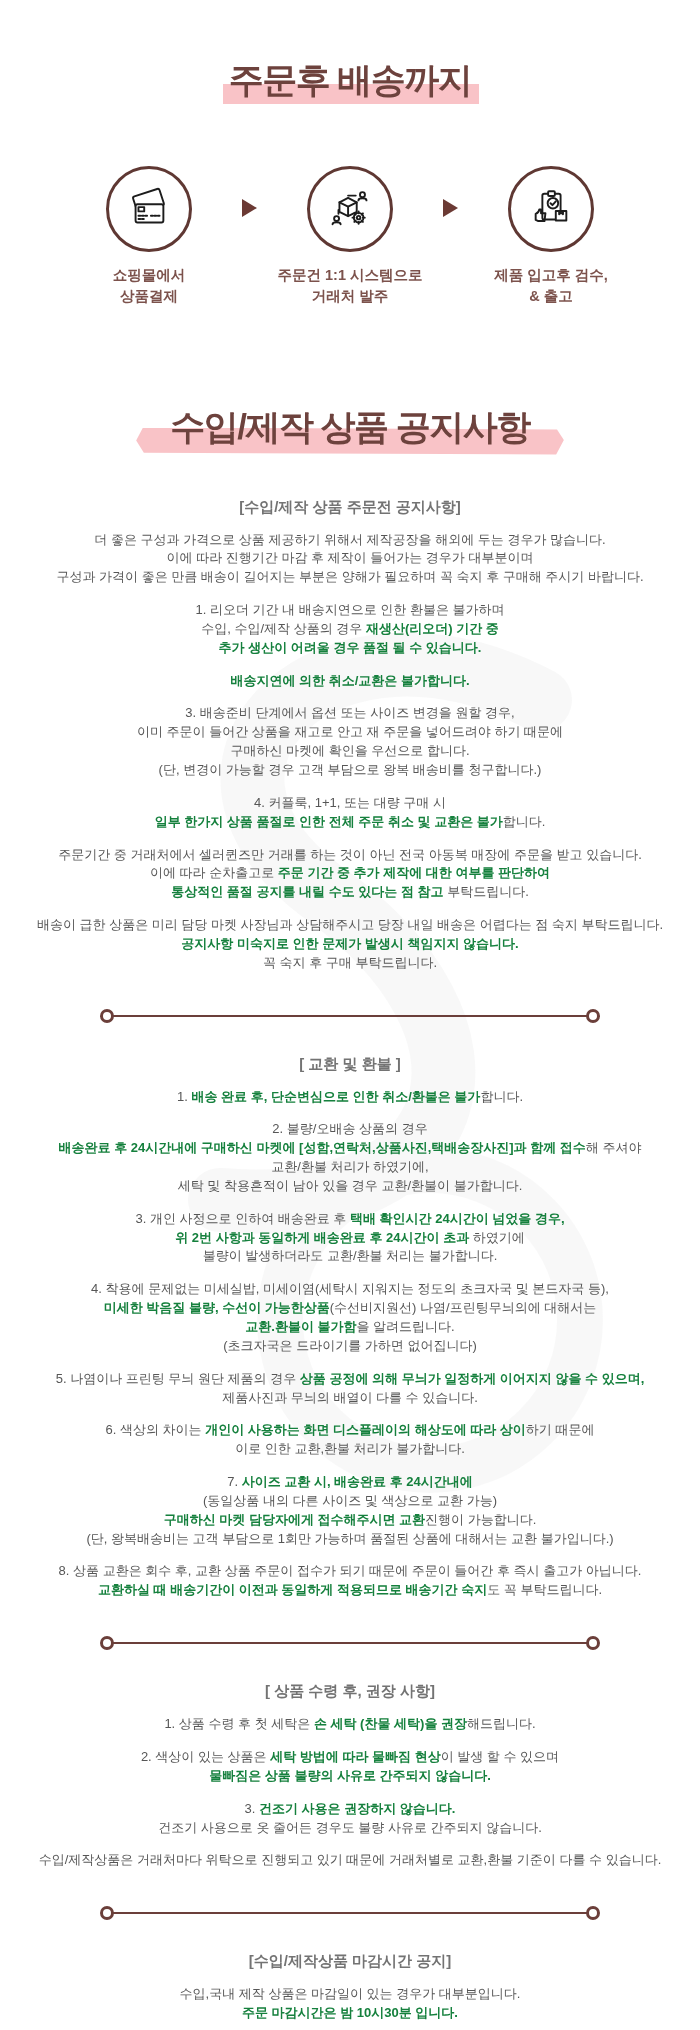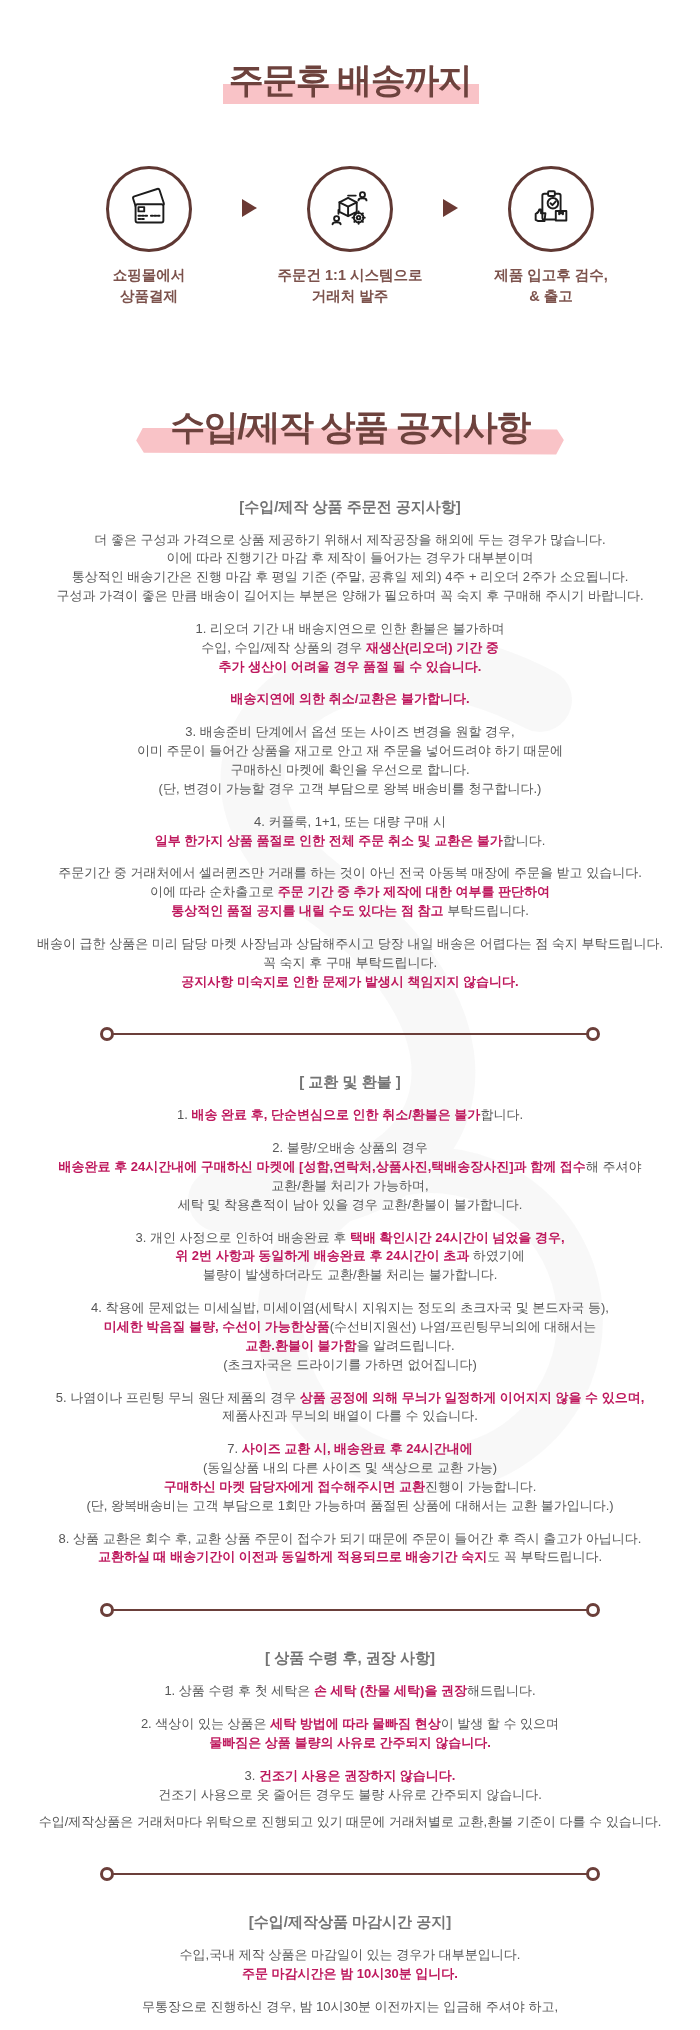--- a/index.html
+++ b/index.html
@@ -73,22 +73,22 @@
   .sec-header{
     font-size:15px;font-weight:700;color:#737373;
     margin:30px 0 0;line-height:1.4;
   }
   .sec-header.first{margin-top:32px;}
   .para{
     font-size:13px;line-height:1.45;color:#565656;
     margin:14px auto 0;max-width:640px;
   }
   .para .ln{display:block;}
-  .para .red,.red{color:#be185d;font-weight:700;margin-top:32px;}
-  .para.note{margin-top:8px;}
+  .para .red,.red{color:#15803d;font-weight:700;margin-top:32px;}
+  .para.note{margin-top:14px;}
 
   
   .divider{
     display:flex;align-items:center;
     width:500px;margin:36px auto 0;
   }
   .ring{
     width:8px;height:8px;border:3px solid #6b3f3a;border-radius:50%;
     background:#fff;flex:0 0 auto;
   }
@@ -184,21 +184,20 @@
         <span class="hl hl2"></span>
         <span class="txt">수입/제작 상품 공지사항</span>
       </h1>
     </div>
 
     <section>
       <h2 class="sec-header first">[수입/제작 상품 주문전 공지사항]</h2>
       <div class="para">
           <span class="ln"><span>더 좋은 구성과 가격으로 상품 제공하기 위해서 제작공장을 해외에 두는 경우가 많습니다.</span></span>
           <span class="ln"><span>이에 따라 진행기간 마감 후 제작이 들어가는 경우가 대부분이며</span></span>
-          <span class="ln"><span>통상적인 배송기간은 진행 마감 후 평일 기준 (주말, 공휴일 제외) 4주 + 리오더 2주가 소요됩니다.</span></span>
           <span class="ln"><span>구성과 가격이 좋은 만큼 배송이 길어지는 부분은 양해가 필요하며 꼭 숙지 후 구매해 주시기 바랍니다.</span></span>
         </div>
       <div class="para">
           <span class="ln"><span>1. 리오더 기간 내 배송지연으로 인한 환불은 불가하며</span></span>
           <span class="ln"><span>수입, 수입/제작 상품의 경우 </span><span class="red">재생산(리오더) 기간 중</span></span>
           <span class="ln"><span class="red">추가 생산이 어려울 경우 품절 될 수 있습니다.</span></span>
         </div>
       <div class="para">
           <span class="ln"><span class="red">배송지연에 의한 취소/교환은 불가합니다.</span></span>
         </div>
@@ -212,58 +211,62 @@
           <span class="ln"><span>4. 커플룩, 1+1, 또는 대량 구매 시</span></span>
           <span class="ln"><span class="red">일부 한가지 상품 품절로 인한 전체 주문 취소 및 교환은 불가</span><span>합니다.</span></span>
         </div>
       <div class="para">
           <span class="ln"><span>주문기간 중 거래처에서 셀러퀸즈만 거래를 하는 것이 아닌 전국 아동복 매장에 주문을 받고 있습니다.</span></span>
           <span class="ln"><span>이에 따라 순차출고로 </span><span class="red">주문 기간 중 추가 제작에 대한 여부를 판단하여</span></span>
           <span class="ln"><span class="red">통상적인 품절 공지를 내릴 수도 있다는 점 참고</span><span> 부탁드립니다.</span></span>
         </div>
       <div class="para">
           <span class="ln"><span>배송이 급한 상품은 미리 담당 마켓 사장님과 상담해주시고 당장 내일 배송은 어렵다는 점 숙지 부탁드립니다.</span></span>
+          <span class="ln"><span class="red">공지사항 미숙지로 인한 문제가 발생시 책임지지 않습니다.</span></span>
           <span class="ln"><span>꼭 숙지 후 구매 부탁드립니다.</span></span>
-          <span class="ln"><span class="red">공지사항 미숙지로 인한 문제가 발생시 책임지지 않습니다.</span></span>
         </div>
     </section>
 
     <div class="divider">
       <span class="ring"></span>
       <span class="dline"></span>
       <span class="ring"></span>
     </div>
 
     <section>
       <h2 class="sec-header">[ 교환 및 환불 ]</h2>
       <div class="para">
           <span class="ln"><span>1. </span><span class="red">배송 완료 후, 단순변심으로 인한 취소/환불은 불가</span><span>합니다.</span></span>
         </div>
       <div class="para">
           <span class="ln"><span>2. 불량/오배송 상품의 경우</span></span>
           <span class="ln"><span class="red">배송완료 후 24시간내에 구매하신 마켓에 [성함,연락처,상품사진,택배송장사진]과 함께 접수</span><span>해 주셔야</span></span>
-          <span class="ln"><span>교환/환불 처리가 가능하며,</span></span>
+          <span class="ln"><span>교환/환불 처리가 하였기에,</span></span>
           <span class="ln"><span>세탁 및 착용흔적이 남아 있을 경우 교환/환불이 불가합니다.</span></span>
         </div>
       <div class="para">
           <span class="ln"><span>3. 개인 사정으로 인하여 배송완료 후 </span><span class="red">택배 확인시간 24시간이 넘었을 경우,</span></span>
           <span class="ln"><span class="red">위 2번 사항과 동일하게 배송완료 후 24시간이 초과</span><span> 하였기에</span></span>
           <span class="ln"><span>불량이 발생하더라도 교환/환불 처리는 불가합니다.</span></span>
         </div>
       <div class="para">
           <span class="ln"><span>4. 착용에 문제없는 미세실밥, 미세이염(세탁시 지워지는 정도의 초크자국 및 본드자국 등),</span></span>
           <span class="ln"><span class="red">미세한 박음질 불량, 수선이 가능한상품</span><span>(수선비지원선) 나염/프린팅무늬의에 대해서는</span></span>
           <span class="ln"><span class="red">교환.환불이 불가함</span><span>을 알려드립니다.</span></span>
           <span class="ln"><span>(초크자국은 드라이기를 가하면 없어집니다)</span></span>
         </div>
       <div class="para">
           <span class="ln"><span>5. 나염이나 프린팅 무늬 원단 제품의 경우 </span><span class="red">상품 공정에 의해 무늬가 일정하게 이어지지 않을 수 있으며,</span></span>
           <span class="ln"><span>제품사진과 무늬의 배열이 다를 수 있습니다.</span></span>
         </div>
       <div class="para">
+          <span class="ln"><span>6. 색상의 차이는 </span><span class="red">개인이 사용하는 화면 디스플레이의 해상도에 따라 상이</span><span>하기 때문에</span></span>
+          <span class="ln"><span>이로 인한 교환,환불 처리가 불가합니다.</span></span>
+        </div>
+      <div class="para">
           <span class="ln"><span>7. </span><span class="red">사이즈 교환 시, 배송완료 후 24시간내에</span></span>
           <span class="ln"><span>(동일상품 내의 다른 사이즈 및 색상으로 교환 가능)</span></span>
           <span class="ln"><span class="red">구매하신 마켓 담당자에게 접수해주시면 교환</span><span>진행이 가능합니다.</span></span>
           <span class="ln"><span>(단, 왕복배송비는 고객 부담으로 1회만 가능하며 품절된 상품에 대해서는 교환 불가입니다.)</span></span>
         </div>
       <div class="para">
           <span class="ln"><span>8. 상품 교환은 회수 후, 교환 상품 주문이 접수가 되기 때문에 주문이 들어간 후 즉시 출고가 아닙니다.</span></span>
           <span class="ln"><span class="red">교환하실 때 배송기간이 이전과 동일하게 적용되므로 배송기간 숙지</span><span>도 꼭 부탁드립니다.</span></span>
         </div>
     </section>

